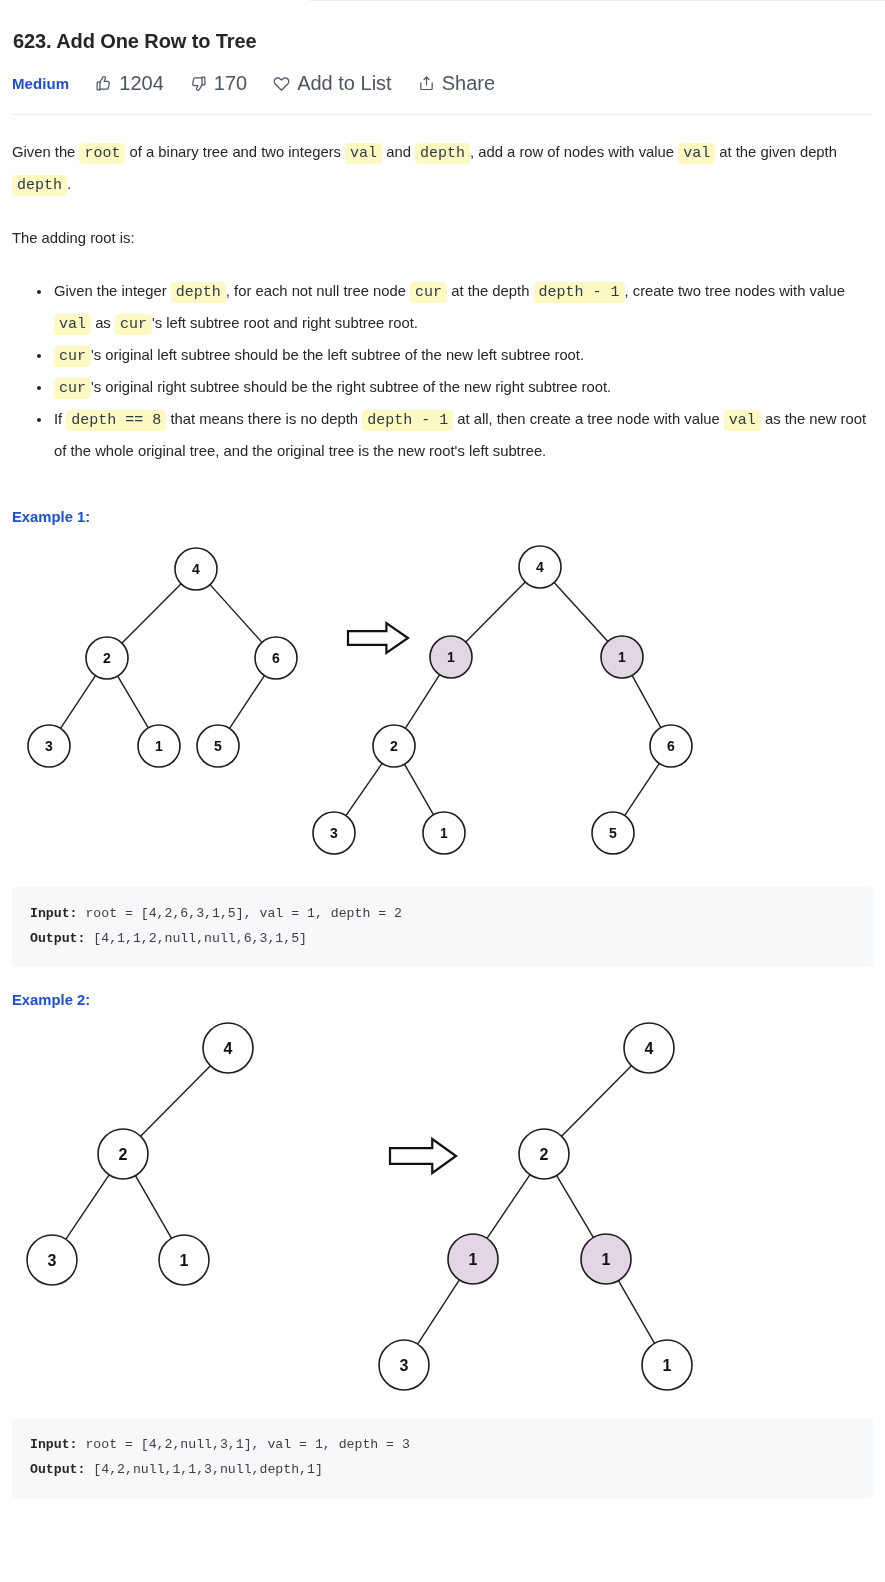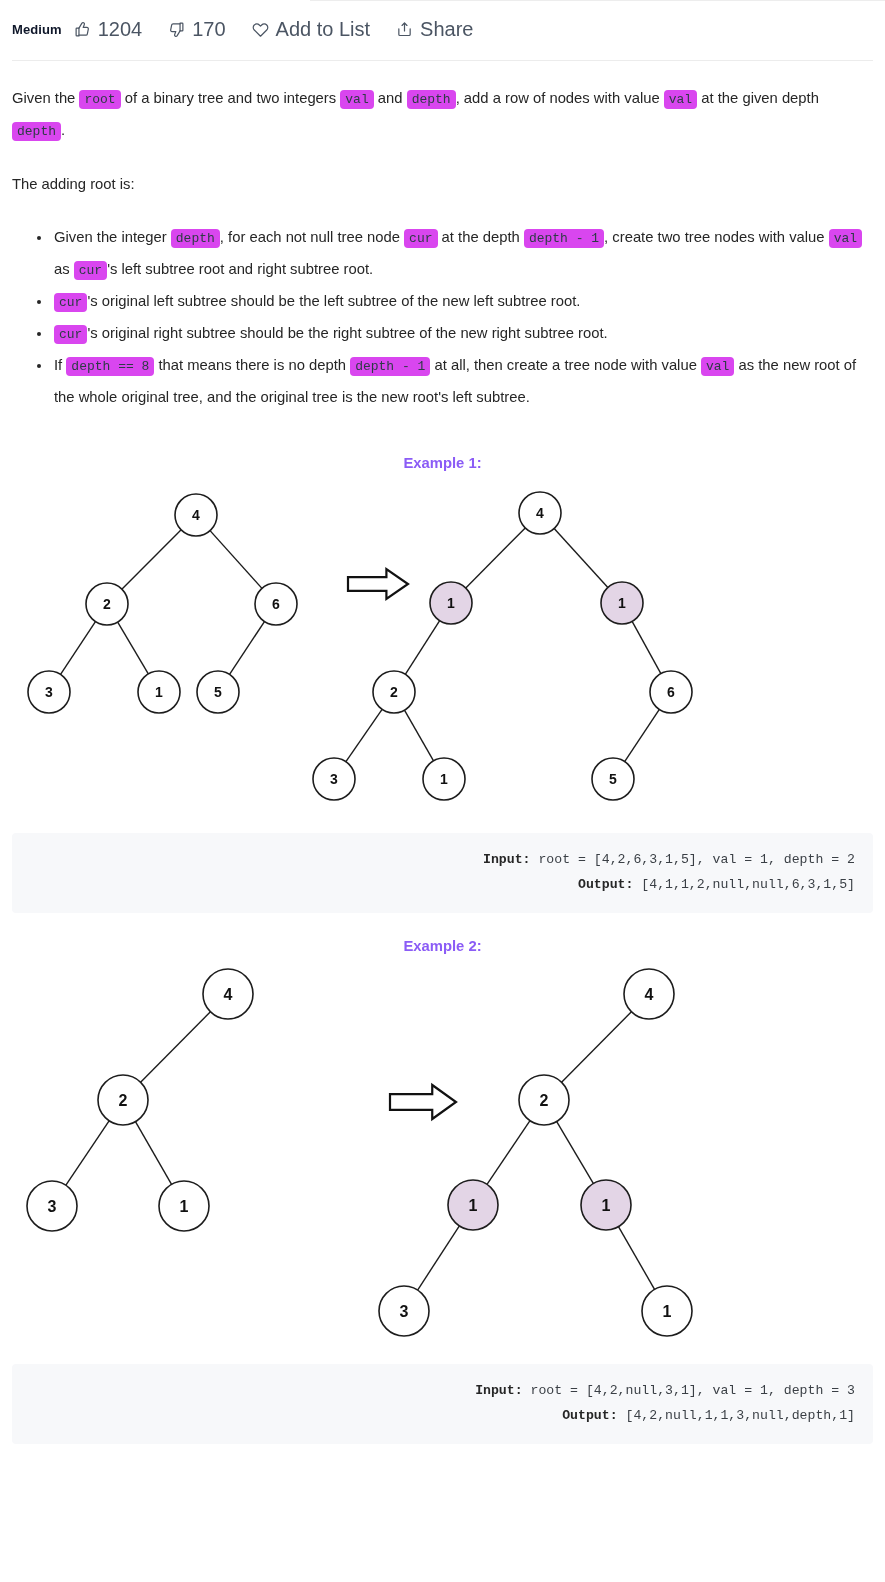--- a/index.html
+++ b/index.html
@@ -28,24 +28,24 @@
     margin: 28px 0 0 1px;
     line-height: 26px;
   }
   .meta-row {
     display: flex;
     align-items: center;
     margin-top: 18px;
     height: 22px;
   }
   .difficulty {
-    font-size: 13px;
+    font-size: 15px;
     font-weight: 600;
-    color: #0f172a;
-    margin-right: 12px;
+    color: #1d4ed8;
+    margin-right: 26px;
     letter-spacing: .1px;
   }
   .meta-item {
     display: flex;
     align-items: center;
     color: #4b5563;
     font-size: 20px;
     margin-right: 26px;
     white-space: nowrap;
   }
@@ -63,22 +63,22 @@
   .desc { margin-top: 22px; }
   p.para {
     font-size: 14.8px;
     line-height: 31px;
     color: #262626;
     margin: 0 0 22px 0;
   }
   p.para:last-child { margin-bottom: 0; }
   code.inl {
     font-family: "Liberation Mono", monospace;
-    font-size: 13px;
-    background: #d946ef;
+    font-size: 15px;
+    background: #fef9c3;
     color: #2d3b45;
     padding: 2px 5px;
     border-radius: 4px;
     white-space: pre;
   }
   ul.rules {
     margin: 4px 0 0 0;
     padding-left: 40px;
     list-style: disc;
   }
@@ -87,47 +87,46 @@
     line-height: 31px;
     color: #262626;
     margin-bottom: 0px;
     padding-left: 2px;
   }
 
   
   .ex-label {
     font-size: 14.8px;
     font-weight: 700;
-    color: #8b5cf6;
+    color: #1d4ed8;
     margin: 0 0 0 0;
-    text-align: center;
   }
   .figure { position: relative; }
   .figure svg { display: block; }
 
   .codeblock {
     background: #f7f8fa;
     border-radius: 4px;
     padding: 14px 18px 16px 18px;
     font-family: "Liberation Mono", monospace;
     font-size: 13.2px;
     line-height: 25px;
     color: #3a3f45;
     white-space: pre;
-    text-align: right;
   }
   .codeblock .k { font-weight: 700; color: #262626; }
 </style>
 </head>
 <body>
 
 <div class="top-hairline"></div>
 
 <div class="page">
 
+  <h1 class="title">623. Add One Row to Tree</h1>
 
   <div class="meta-row">
     <span class="difficulty">Medium</span>
 
     <div class="meta-item">
       <span class="glyph">
         <svg width="17" height="17" viewBox="0 0 24 24" fill="none" stroke="#4b5563" stroke-width="1.7" stroke-linecap="round" stroke-linejoin="round">
             <path d="M7 10v11H4a1 1 0 0 1-1-1v-9a1 1 0 0 1 1-1h3z"></path>
             <path d="M7 10l4.2-7a2 2 0 0 1 3.4 2L13 9h5.2a2 2 0 0 1 2 2.4l-1.4 7A2 2 0 0 1 16.8 20H7"></path>
           </svg>

